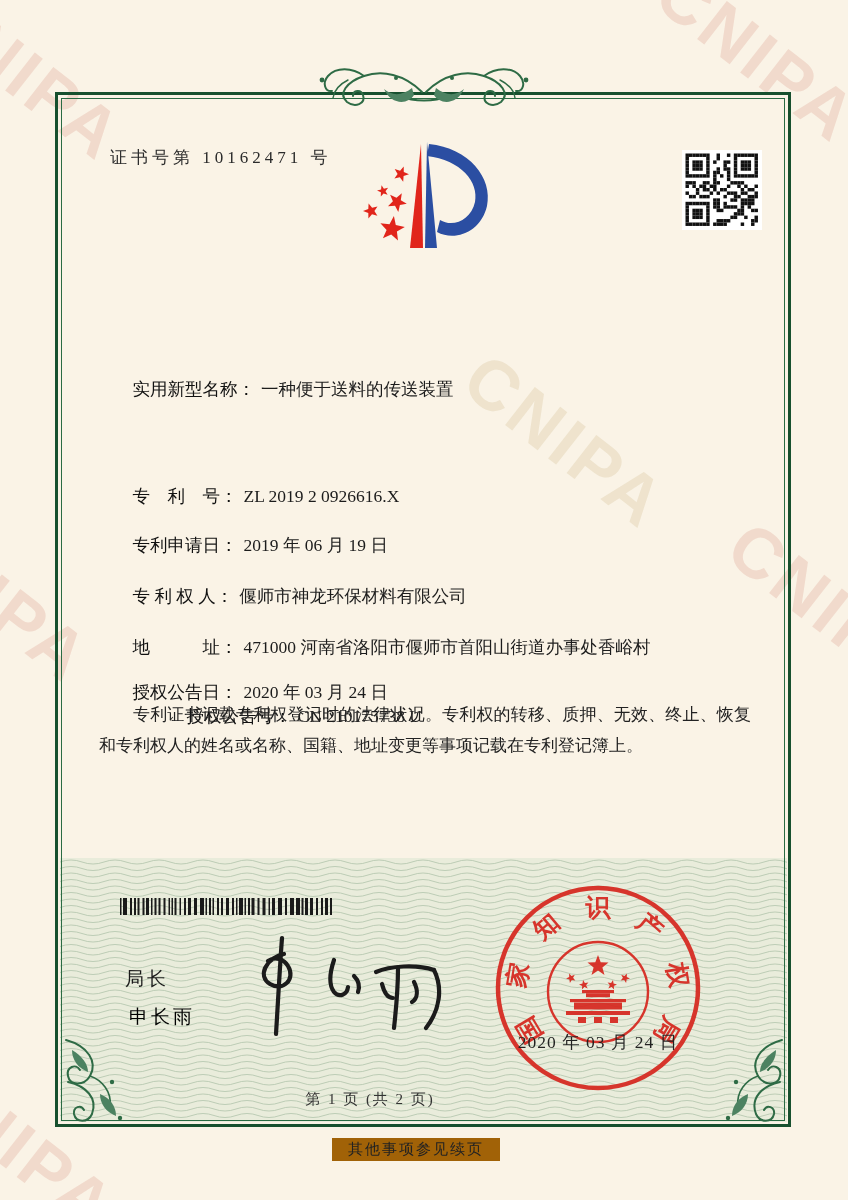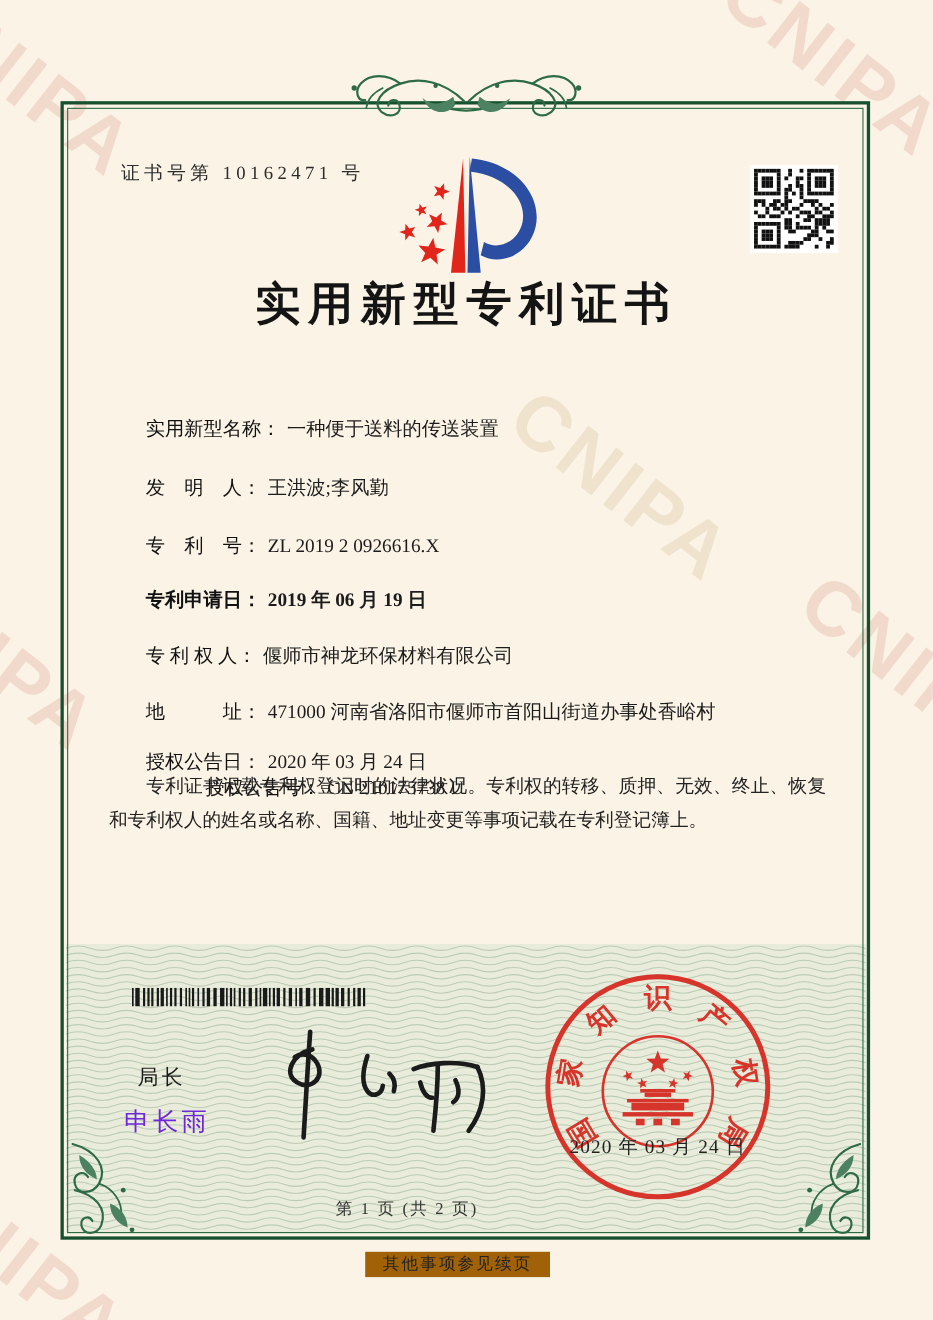--- a/index.html
+++ b/index.html
@@ -48,35 +48,35 @@
     text-align:center;font-size:41px;font-weight:700;
     letter-spacing:7px;color:#141414;
   }
   
   .field-row{position:absolute;left:115px;z-index:4;font-size:17.5px;white-space:pre;}
   .field-label{color:#111;margin-top:32px;}
   .field-value{color:#1c1c1c;margin-left:6px;}
   #row-name{top:356px;}
   #row-inventor{top:410px;}
   #row-patno{top:463px;}
-  #row-appdate{top:512px;font-weight:bold;}
+  #row-appdate{top:512px;}
   #row-patentee{top:563px;}
   #row-address{top:614px;}
   #row-grant{top:659px;}
   #grant-no{position:absolute;left:255px;top:0;white-space:pre;}
   
   #paragraphs{
     position:absolute;left:99px;top:700px;width:652px;z-index:4;
     font-size:17px;line-height:30.5px;text-align:justify;color:#222;
   }
   #paragraphs p{margin:0;text-indent:2em;}
   
   #barcode{position:absolute;left:120px;top:898px;z-index:5;}
   #signer-title{position:absolute;left:115px;top:966px;z-index:5;font-size:19px;letter-spacing:3px;color:#1a1a1a;margin-left:10px;}
-  #signer-name{position:absolute;left:113px;top:1004px;z-index:5;font-size:23px;letter-spacing:3px;color:#6d28d9;}
+  #signer-name{position:absolute;left:129px;top:1004px;z-index:5;font-size:19px;letter-spacing:3px;color:#000000;}
   #signature{position:absolute;left:238px;top:932px;z-index:5;}
   #seal{position:absolute;left:494px;top:884px;width:208px;height:208px;z-index:6;opacity:0.93;}
   #seal svg{position:absolute;left:0;top:0;}
   #seal-text span{
     position:absolute;font-size:25px;font-weight:700;color:#d6281f;
     font-family:"Liberation Serif","DejaVu Serif",serif;
   }
   #seal-date{
     position:absolute;left:-16px;top:146px;width:240px;z-index:7;
     text-align:center;font-size:17.5px;color:#141414;letter-spacing:1px;white-space:pre;
@@ -416,27 +416,23 @@
       <rect x="69.05" y="69.05" width="3.45" height="3.45" fill="#111"></rect>
       <rect x="72.5" y="69.05" width="3.45" height="3.45" fill="#111"></rect>
       <rect x="31.1" y="72.5" width="3.45" height="3.45" fill="#111"></rect>
       <rect x="34.55" y="72.5" width="3.45" height="3.45" fill="#111"></rect>
       <rect x="38" y="72.5" width="3.45" height="3.45" fill="#111"></rect>
       <rect x="41.45" y="72.5" width="3.45" height="3.45" fill="#111"></rect>
       <rect x="58.7" y="72.5" width="3.45" height="3.45" fill="#111"></rect>
       <rect x="69.05" y="72.5" width="3.45" height="3.45" fill="#111"></rect>
     </svg>
 
-  <div id="doc-title">实用新型专利证书</div>
 
   <div class="field-row" id="row-name">
     <span class="field-label">实用新型名称：</span><span class="field-value">一种便于送料的传送装置</span>
-  </div>
-  <div class="field-row" id="row-inventor">
-    <span class="field-label">发　明　人：</span><span class="field-value">王洪波;李风勤</span>
   </div>
   <div class="field-row" id="row-patno">
     <span class="field-label">专　利　号：</span><span class="field-value">ZL 2019 2 0926616.X</span>
   </div>
   <div class="field-row" id="row-appdate">
     <span class="field-label">专利申请日：</span><span class="field-value">2019 年 06 月 19 日</span>
   </div>
   <div class="field-row" id="row-patentee">
     <span class="field-label">专 利 权 人：</span><span class="field-value">偃师市神龙环保材料有限公司</span>
   </div>

